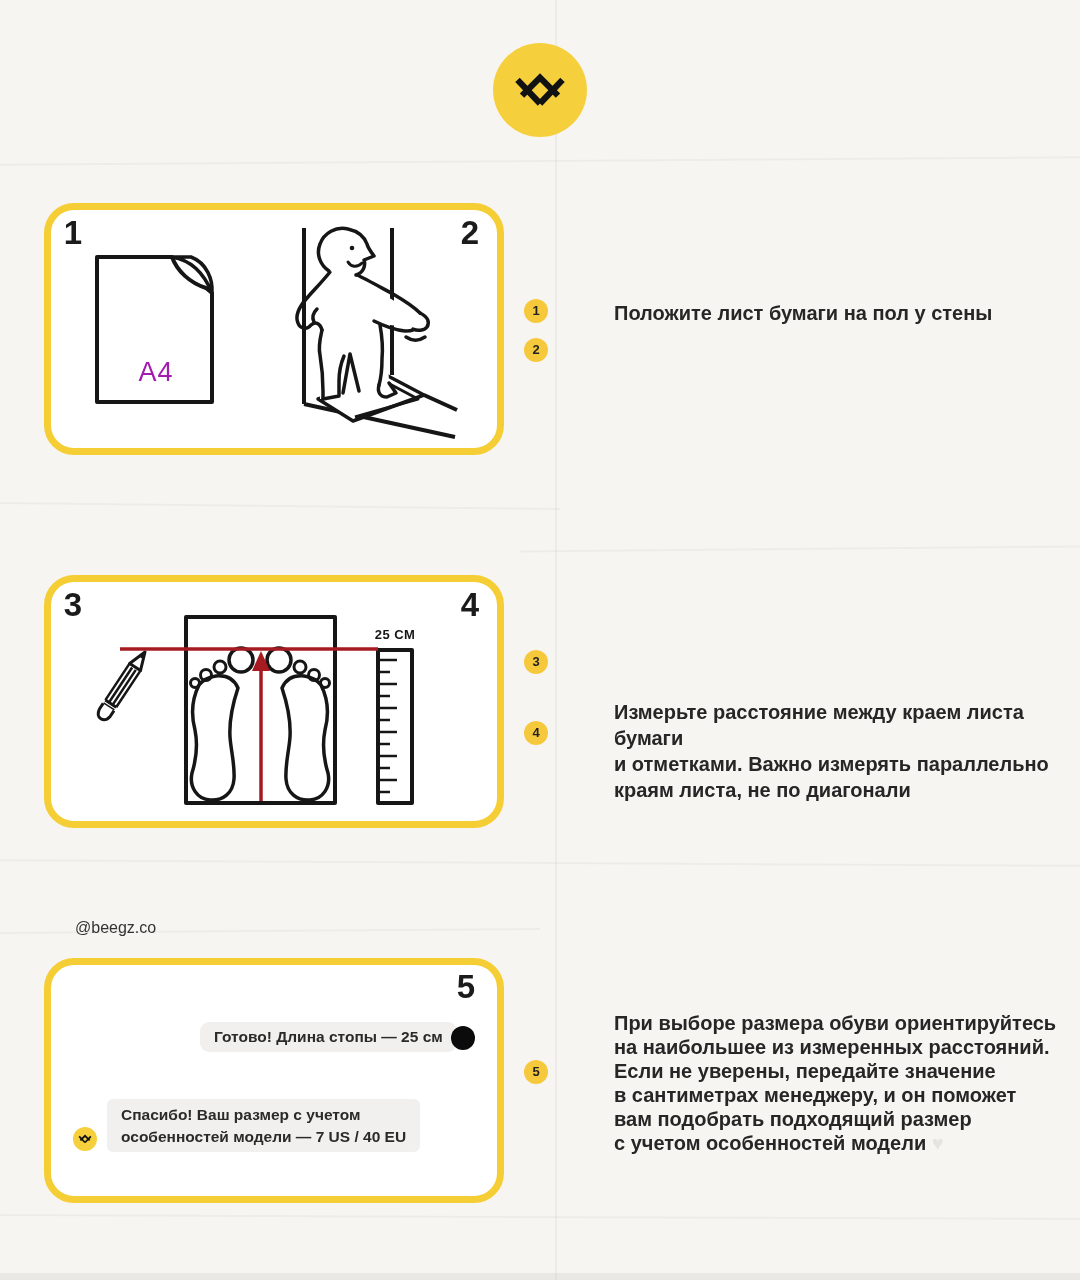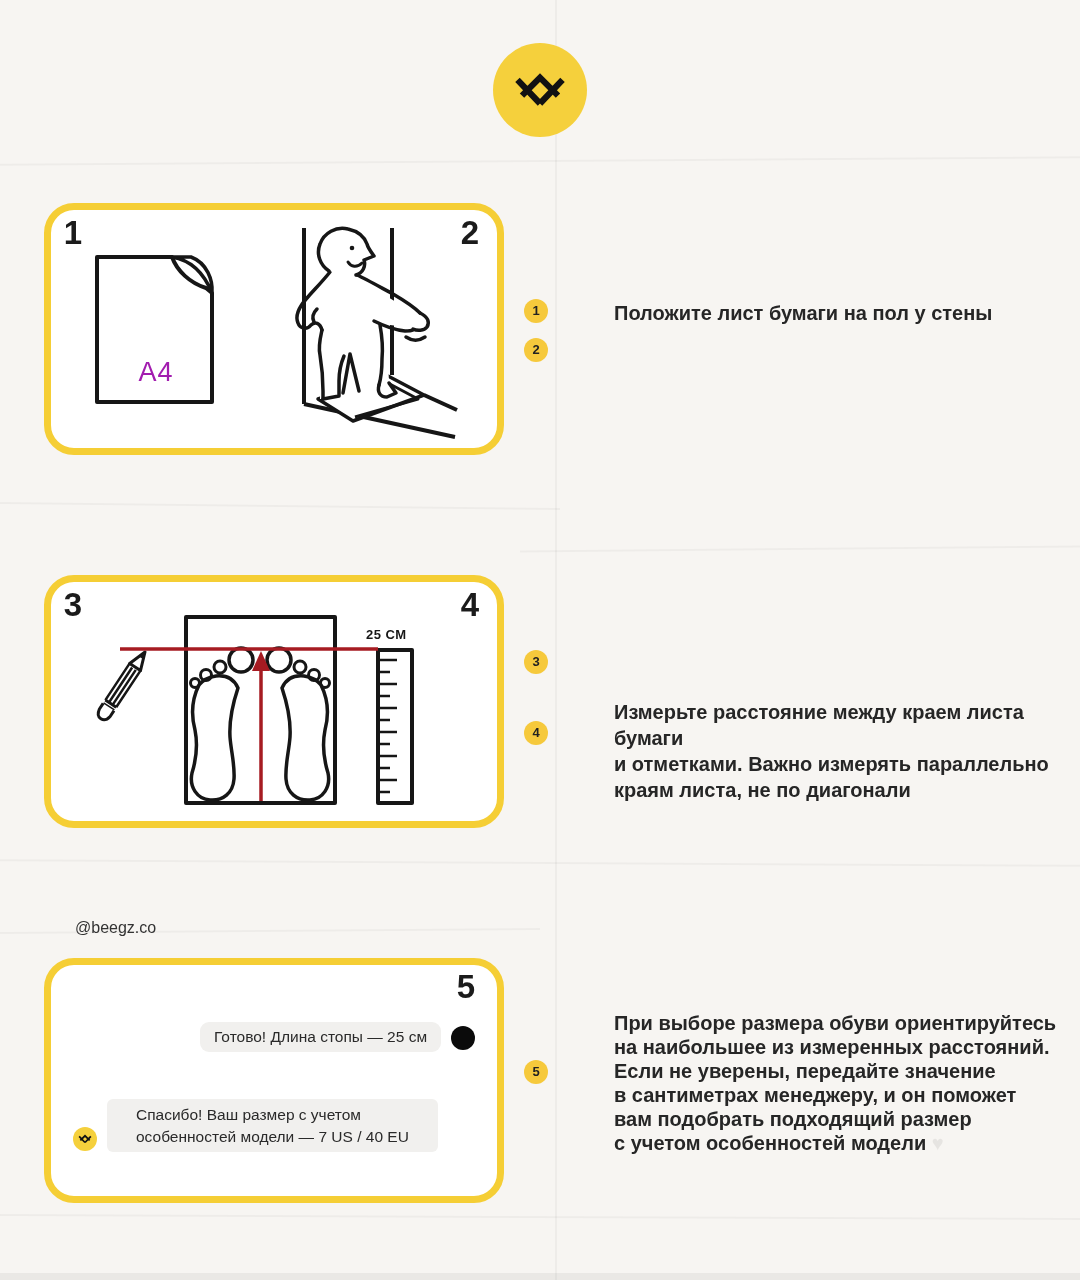--- a/index.html
+++ b/index.html
@@ -20,41 +20,41 @@
   #panel2{top:575px;height:253px;}
   #panel3{top:958px;height:245px;}
 
   .art{position:absolute;left:44px;width:460px;}
   #art1{top:203px;height:252px;}
   #art2{top:575px;height:253px;}
 
   .big-num{position:absolute;font-size:33px;font-weight:800;color:#1b1b1b;width:40px;text-align:center;}
   .a4-label{position:absolute;left:128px;top:357px;width:56px;text-align:center;
             font-size:27px;font-weight:500;color:#a21caf;letter-spacing:1px;}
-  .ruler-label{position:absolute;left:366px;top:627px;width:58px;text-align:left;
+  .ruler-label{position:absolute;left:366px;top:627px;width:58px;text-align:center;
                font-size:13px;font-weight:700;color:#161616;letter-spacing:0.5px;}
 
   
   .badge{position:absolute;width:24px;height:24px;border-radius:50%;background:#F6C93C;
          color:#222;font-size:13px;font-weight:700;text-align:center;line-height:24px;}
   .step-text{position:absolute;left:566px;font-size:20px;font-weight:600;color:#262626;
              white-space:pre-line;margin-left:48px;}
   #step1-text{top:301px;line-height:24px;}
   #step2-text{top:340px;line-height:24px;}
   #step3-text{top:636px;line-height:27px;}
   #step4-text{top:699px;line-height:26px;}
   #step5-text{top:1011px;line-height:24px;}
   .heart{color:#e6e4e1;font-weight:400;}
 
   
   .handle{position:absolute;left:75px;top:919px;font-size:16px;font-weight:400;color:#333;}
   .bubble{position:absolute;background:#F1F0EE;border-radius:9px;color:#2a2a2a;
-          font-size:15.5px;font-weight:400;}
+          font-size:15.5px;font-weight:700;}
   #bubble-user{left:200px;top:1022px;height:30px;line-height:30px;padding:0 14px;}
-  #bubble-shop{left:107px;top:1099px;padding:5px 29px;line-height:21.5px;white-space:pre-line;border-radius:6px;}
+  #bubble-shop{left:107px;top:1099px;padding:5px 14px;line-height:21.5px;white-space:pre-line;border-radius:6px;}
   .avatar{position:absolute;border-radius:50%;}
   #avatar-user{left:451px;top:1026px;width:24px;height:24px;background:#0b0b0b;}
   #avatar-shop{left:73px;top:1127px;width:24px;height:24px;background:#F5D03C;
                display:flex;align-items:center;justify-content:center;}
 </style>
 </head>
 <body>
 
 <div class="page">
 

